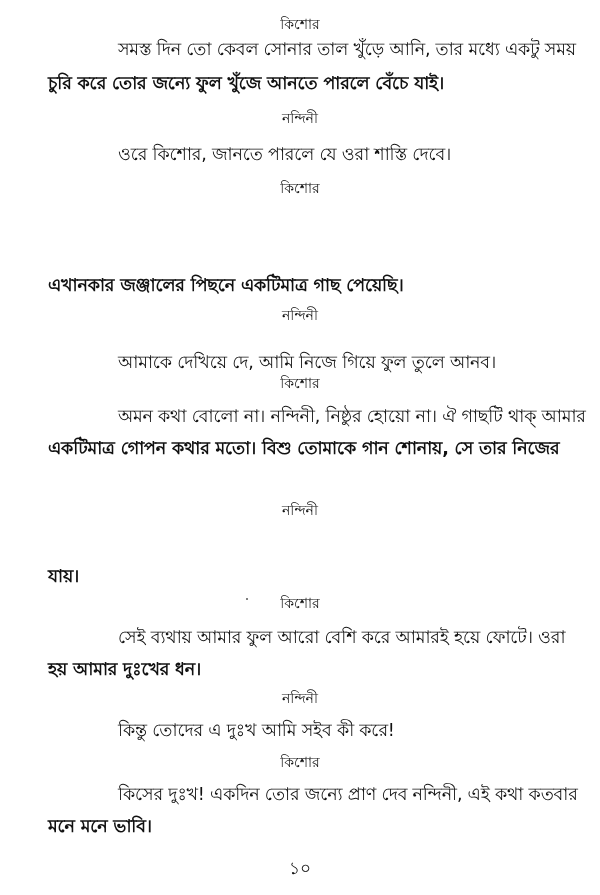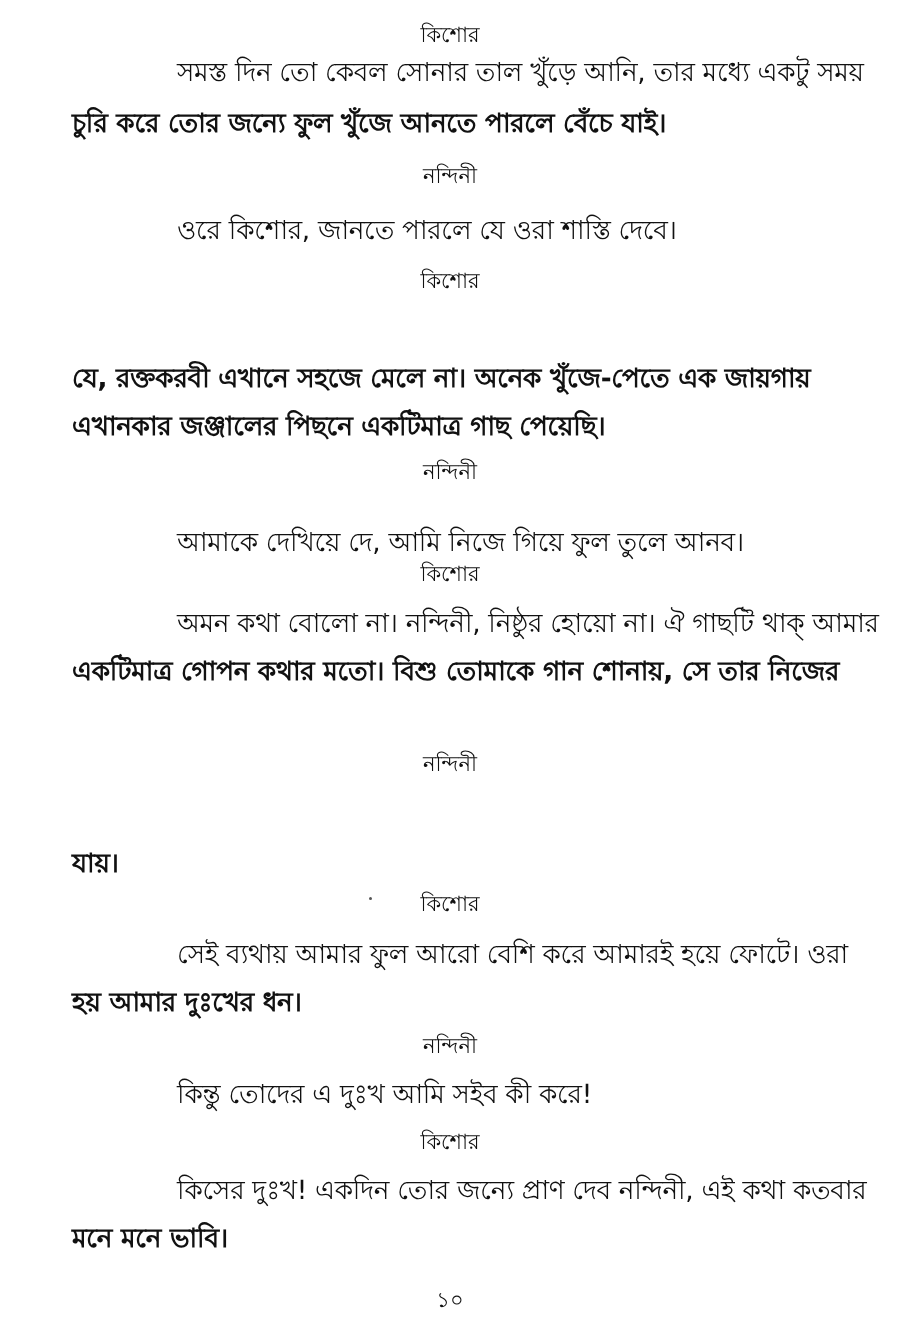--- a/index.html
+++ b/index.html
@@ -48,39 +48,37 @@
       height: 2px;
       background: #555;
       border-radius: 1px;
     }
     .page-number {
       position: absolute;
       left: 0;
       width: 600px;
       top: 858px;
       text-align: center;
-      font-size: 14px;
+      font-size: 17px;
       line-height: 20px;
-      font-family: Liberation Mono, monospace;
     }
   </style>
 </head>
 <body>
 
 <div class="page">
 
   <div class="speaker" style="top:14px">কিশোর</div>
   <div class="line indent" style="top:36px">সমস্ত দিন তো কেবল সোনার তাল খুঁড়ে আনি, তার মধ্যে একটু সময়</div>
   <div class="line cont" style="top:70px">চুরি করে তোর জন্যে ফুল খুঁজে আনতে পারলে বেঁচে যাই।</div>
 
   <div class="speaker" style="top:108px">নন্দিনী</div>
   <div class="line indent" style="top:141px">ওরে কিশোর, জানতে পারলে যে ওরা শাস্তি দেবে।</div>
 
   <div class="speaker" style="top:178px">কিশোর</div>
-  <div class="line cont" style="top:240px">যে, রক্তকরবী এখানে সহজে মেলে না। অনেক খুঁজে-পেতে এক জায়গায়</div>
   <div class="line cont" style="top:272px">এখানকার জঞ্জালের পিছনে একটিমাত্র গাছ পেয়েছি।</div>
 
   <div class="speaker" style="top:305px">নন্দিনী</div>
   <div class="line indent" style="top:349px">আমাকে দেখিয়ে দে, আমি নিজে গিয়ে ফুল তুলে আনব।</div>
 
   <div class="speaker" style="top:373px">কিশোর</div>
   <div class="line indent" style="top:403px">অমন কথা বোলো না। নন্দিনী, নিষ্ঠুর হোয়ো না। ঐ গাছটি থাক্ আমার</div>
   <div class="line cont" style="top:435px">একটিমাত্র গোপন কথার মতো। বিশু তোমাকে গান শোনায়, সে তার নিজের</div>
 
   <div class="speaker" style="top:500px">নন্দিনী</div>

